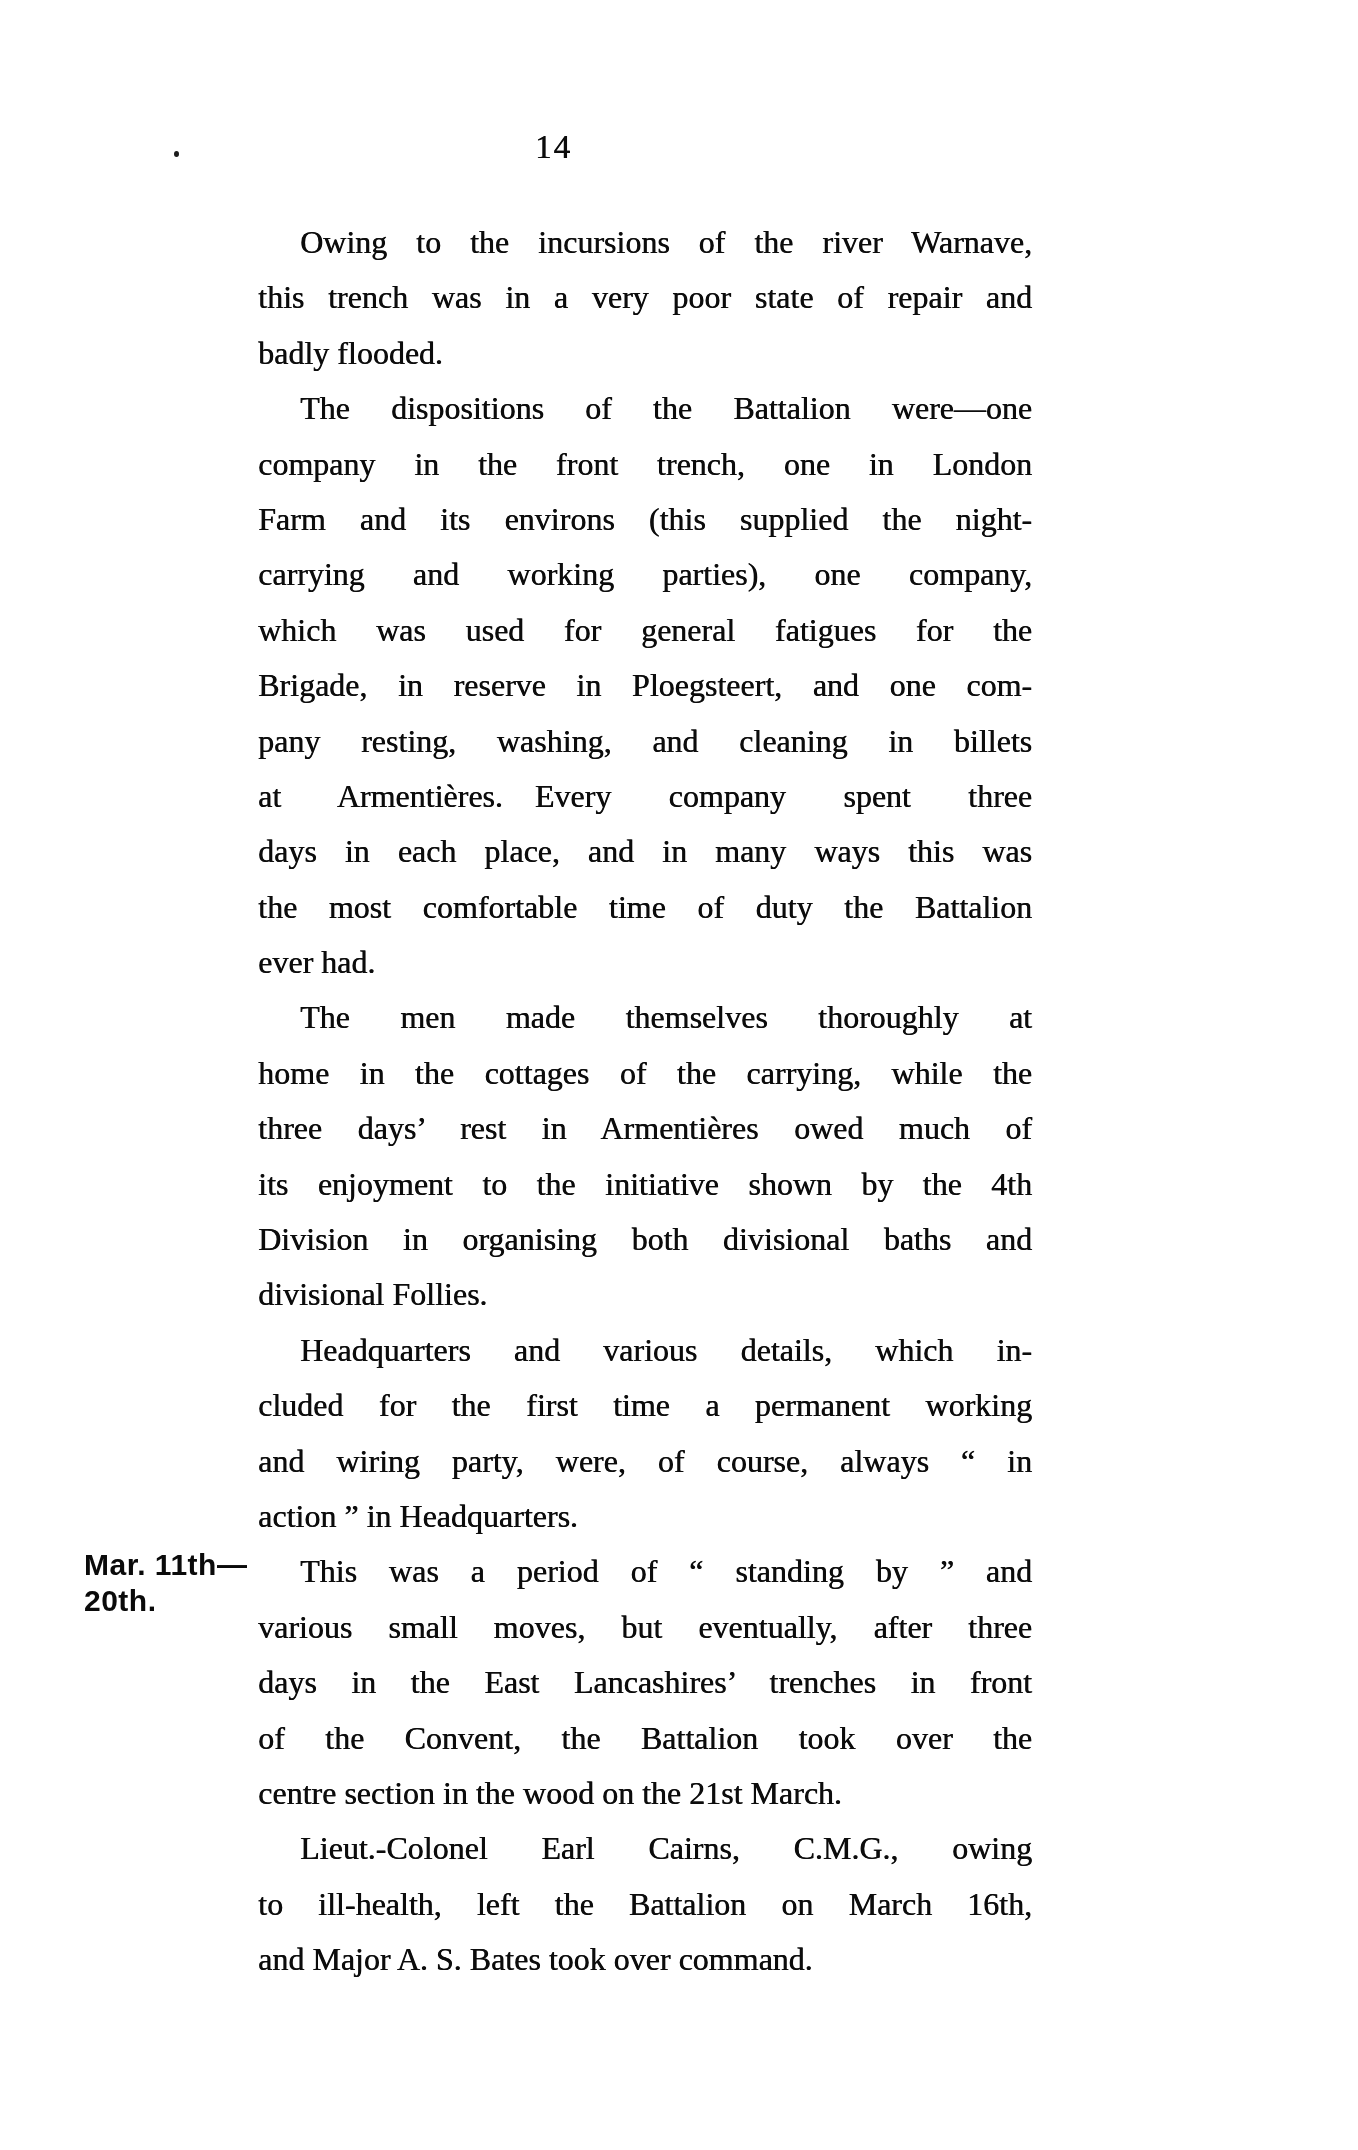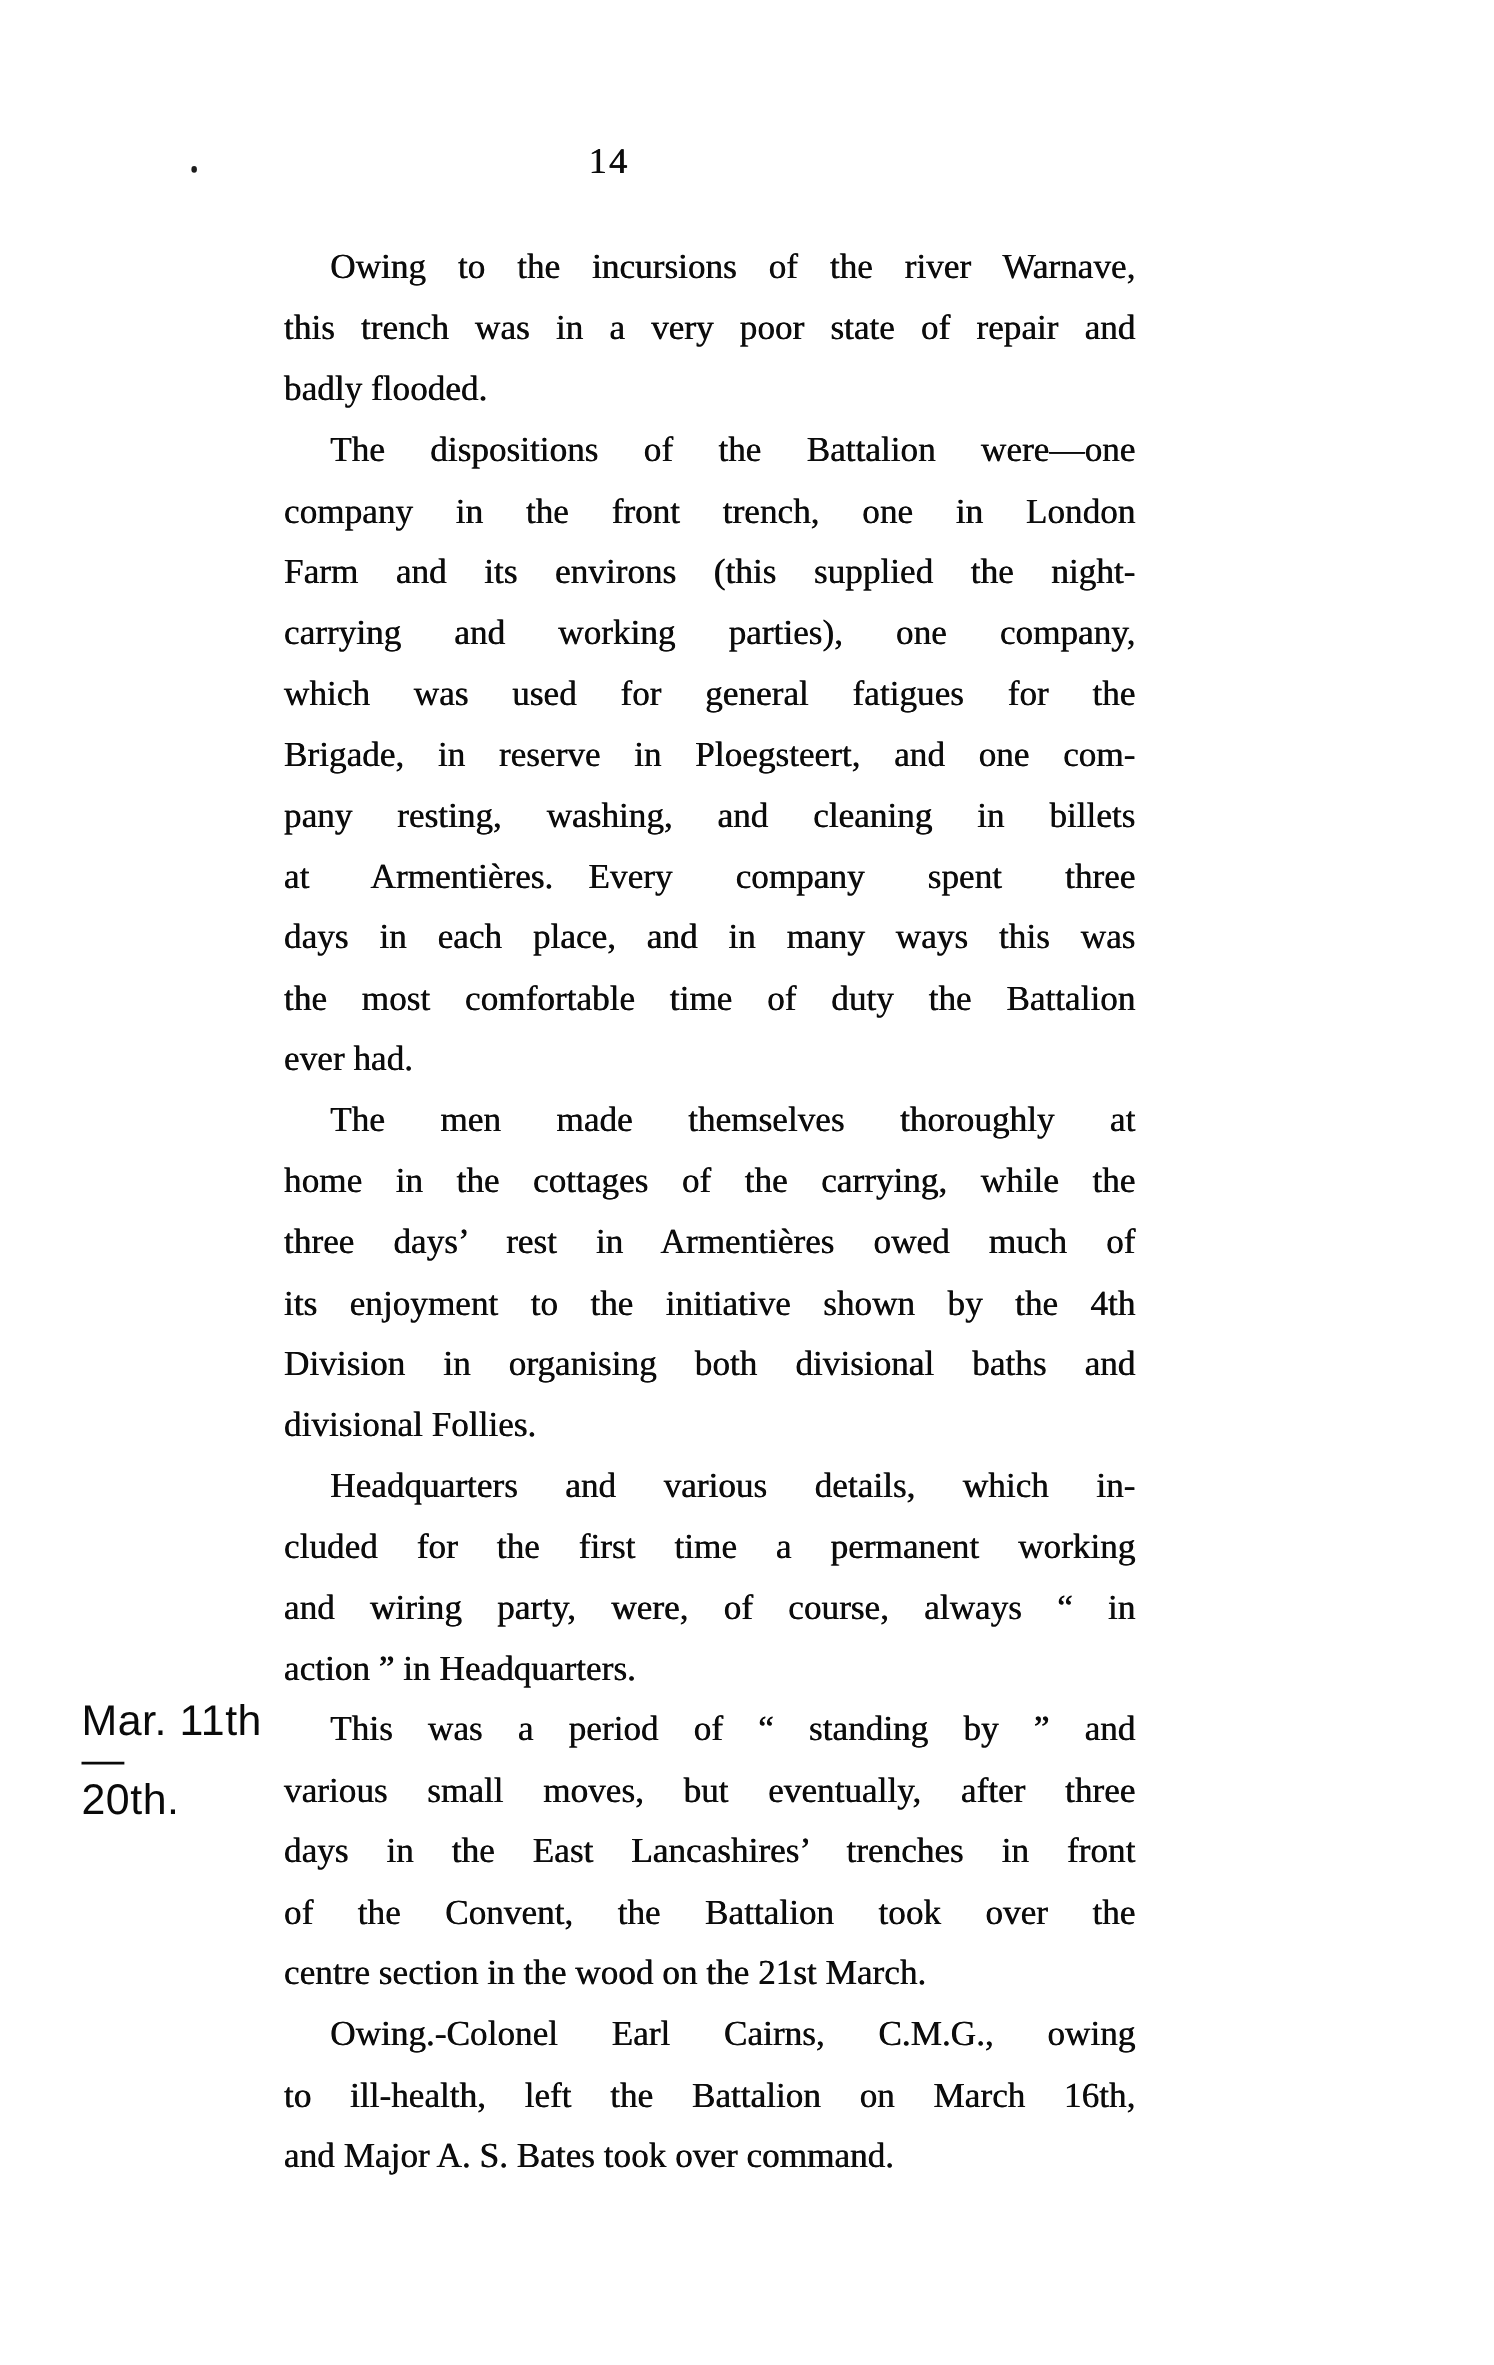--- a/index.html
+++ b/index.html
@@ -23,26 +23,26 @@
     position: absolute;
     left: 523px;
     top: 129px;
     font-size: 33px;
     letter-spacing: 2px;
     text-shadow: 0.5px 0 0 currentColor;
     margin-left: 12px;
   }
   .margin-note {
     position: absolute;
-    left: 74px;
+    left: 84px;
     top: 1547px;
     width: 190px;
     font-family: "Liberation Sans", sans-serif;
-    font-weight: normal;
-    font-size: 39px;
+    font-weight: bold;
+    font-size: 30px;
     line-height: 36px;
     letter-spacing: 0.5px;
     color: #0a0a0a;
   }
   .text-column {
     position: absolute;
     left: 258px;
     top: 215px;
     width: 774px;
     font-size: 32px;
@@ -130,19 +130,19 @@
 
     <p class="para">
       <span class="line indent">This was a period of “ standing by ” and</span>
       <span class="line">various small moves, but eventually, after three</span>
       <span class="line">days in the East Lancashires’ trenches in front</span>
       <span class="line">of the Convent, the Battalion took over the</span>
       <span class="line last">centre section in the wood on the 21st March.</span>
     </p>
 
     <p class="para">
-      <span class="line indent">Owing.-Colonel Earl Cairns, C.M.G., owing</span>
+      <span class="line indent">Lieut.-Colonel Earl Cairns, C.M.G., owing</span>
       <span class="line">to ill-health, left the Battalion on March 16th,</span>
       <span class="line last">and Major A. S. Bates took over command.</span>
     </p>
 
   </div>
 </div>
 
 </body></html>

